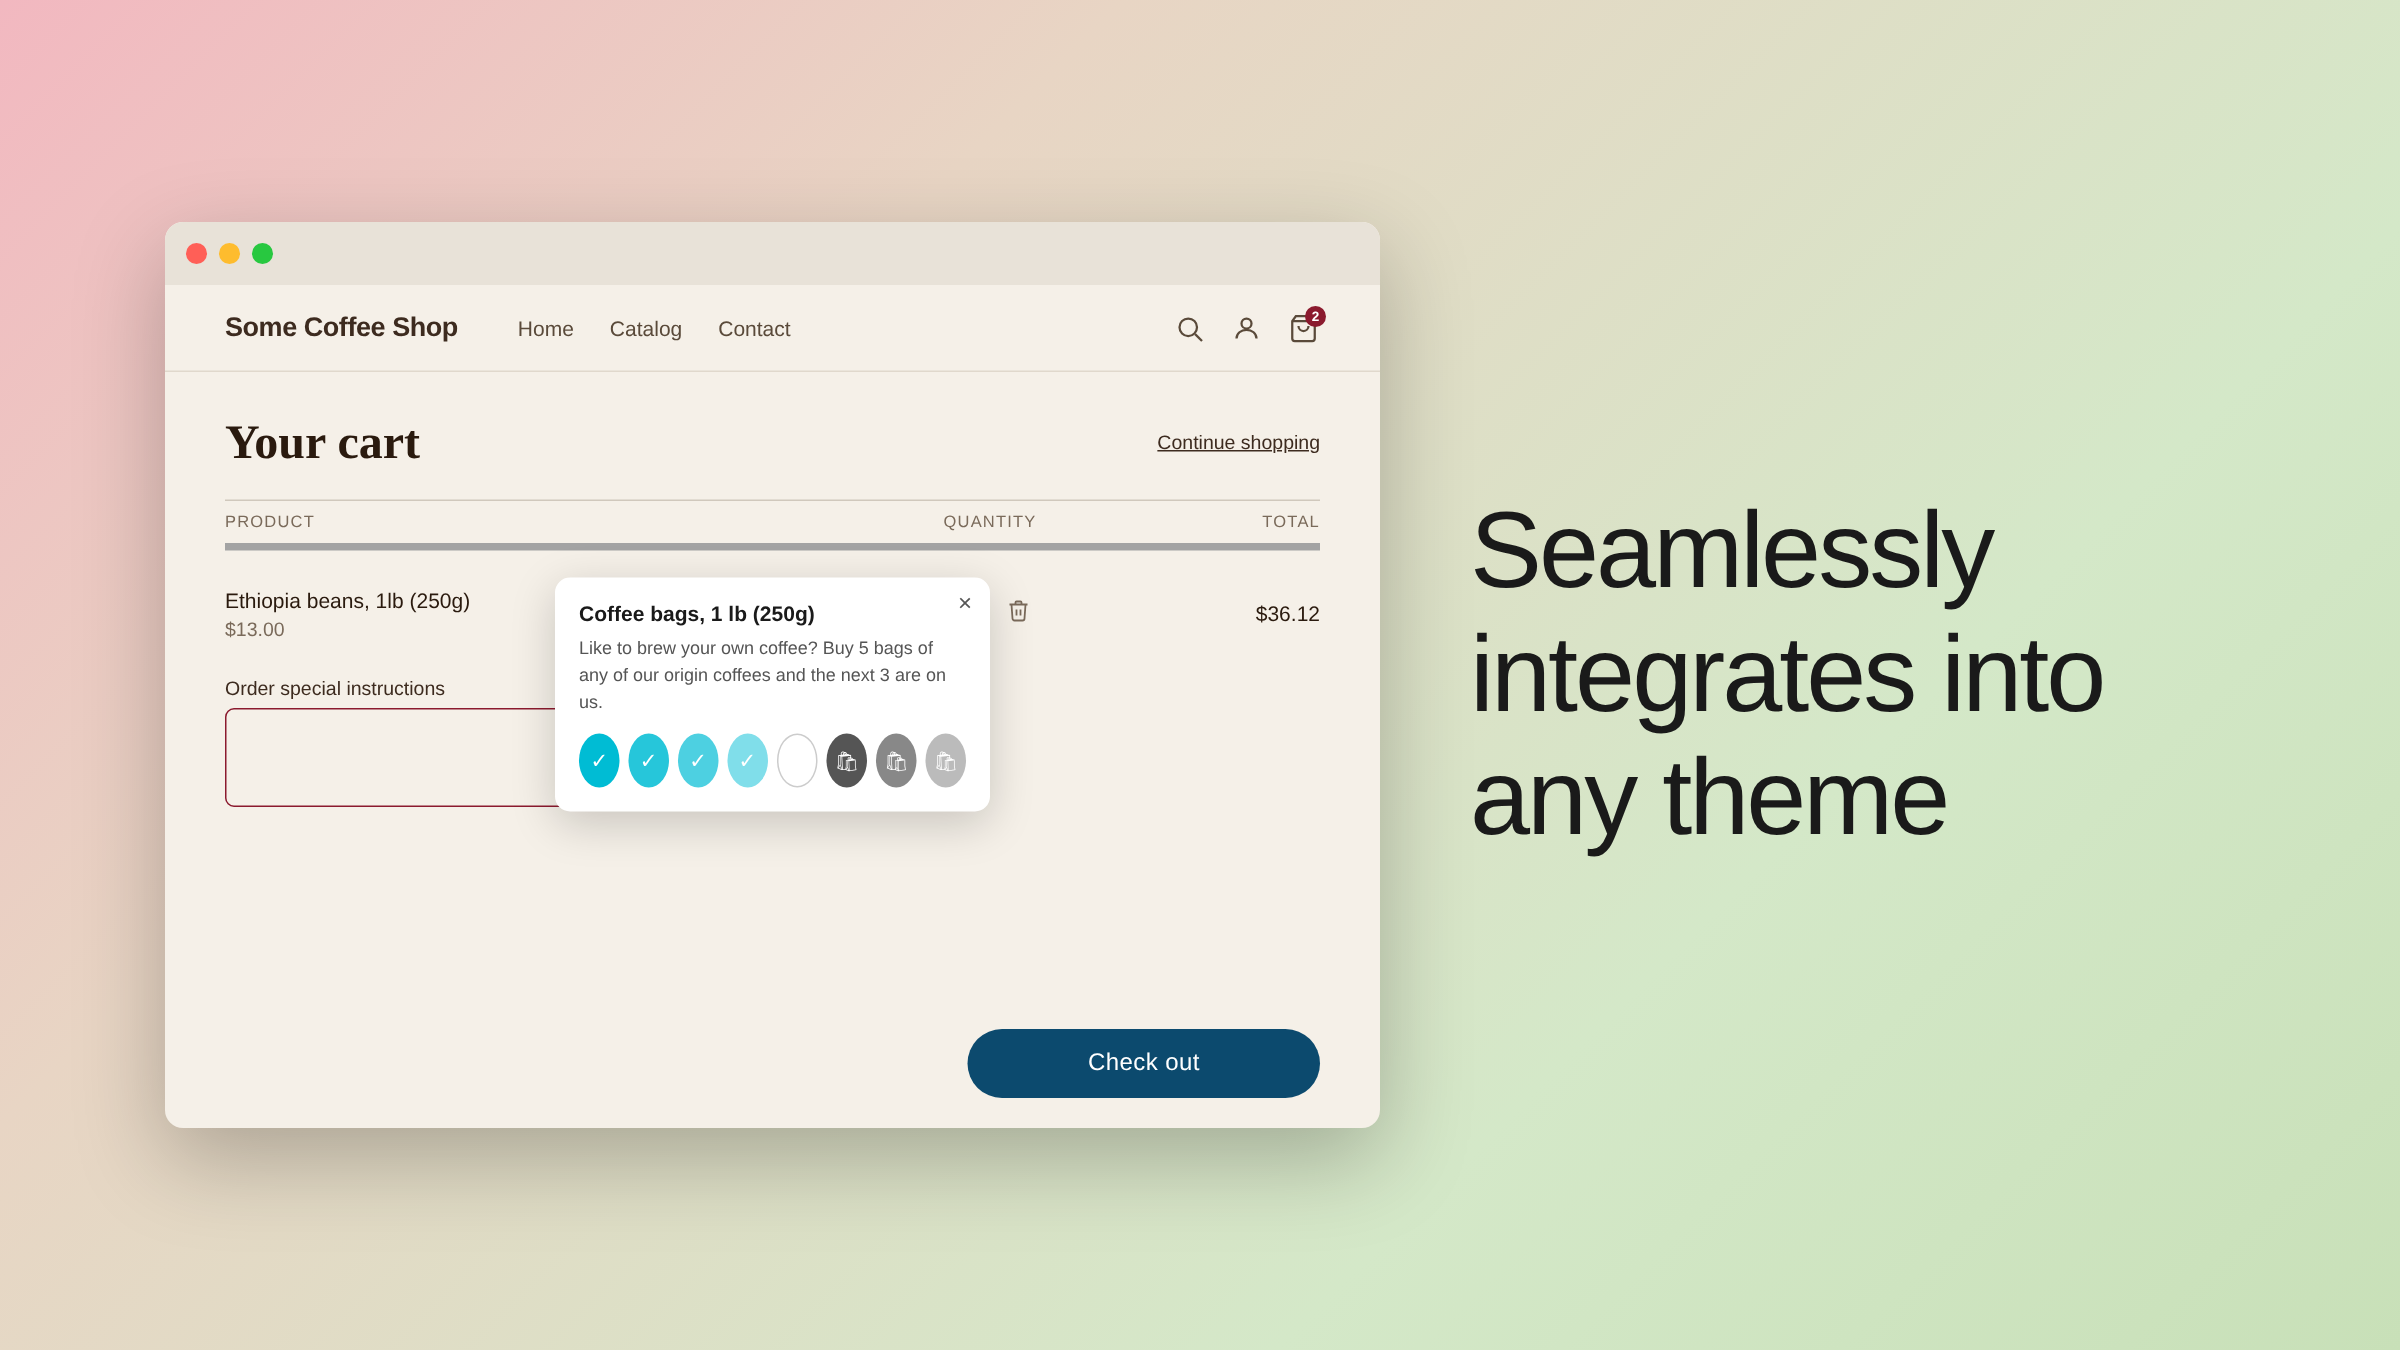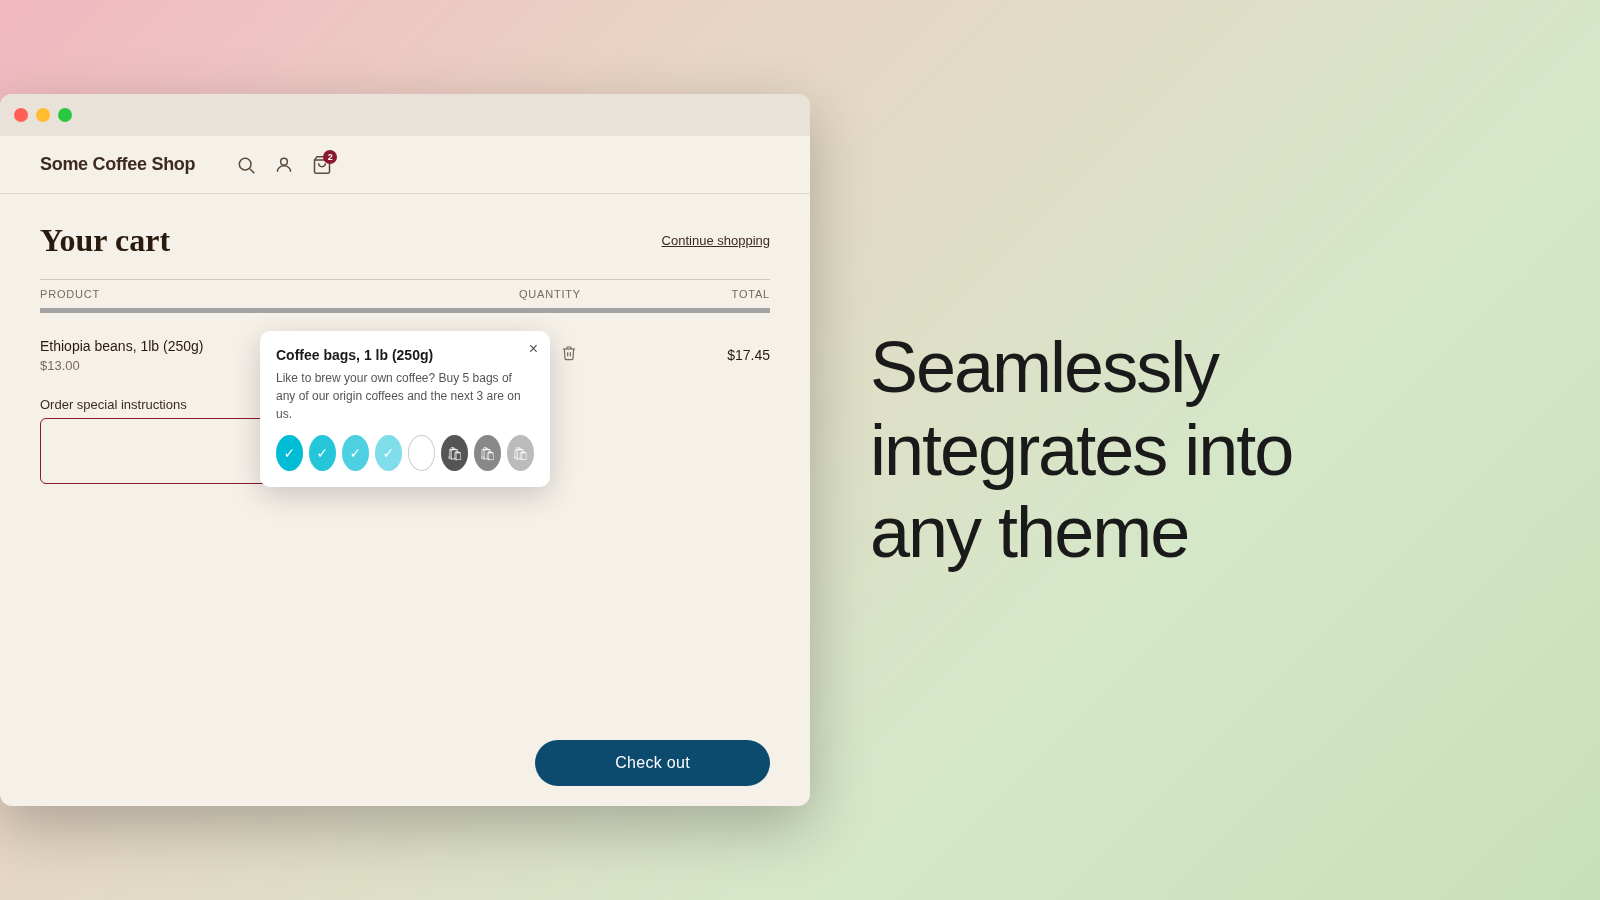--- a/index.html
+++ b/index.html
@@ -17,24 +17,25 @@
     .page-wrapper {
       display: flex;
       width: 100%;
       height: 100%;
       align-items: center;
     }
 
     
     .browser-window {
       width: 810px;
-      height: 712px;
+      height: 604px;
       background: #f5f0e8;
       border-radius: 12px;
       box-shadow: 0 20px 60px rgba(0,0,0,0.25);
+      margin-left: 110px;
       display: flex;
       flex-direction: column;
       overflow: hidden;
       flex-shrink: 0;
     }
 
     .browser-titlebar {
       background: #e8e2d8;
       height: 42px;
       display: flex;
@@ -397,20 +398,25 @@
         <div class="traffic-light tl-red"></div>
         <div class="traffic-light tl-yellow"></div>
         <div class="traffic-light tl-green"></div>
       </div>
     </div>
 
     <div class="browser-content">
 
       <nav class="shop-nav">
         <span class="shop-logo">Some Coffee Shop</span>
+        <div class="nav-links">
+          <a class="nav-link">Home</a>
+          <a class="nav-link">Catalog</a>
+          <a class="nav-link">Contact</a>
+        </div>
         <div class="nav-icons">
           <div class="nav-icon">
             <svg class="icon" viewBox="0 0 24 24">
                 <circle cx="11" cy="11" r="7"></circle>
                 <line x1="16.5" y1="16.5" x2="22" y2="22"></line>
               </svg>
           </div>
           <div class="nav-icon">
             <svg class="icon" viewBox="0 0 24 24">
                 <circle cx="12" cy="8" r="4"></circle>
@@ -454,21 +460,21 @@
             <button class="delete-btn">
               <svg width="16" height="16" viewBox="0 0 24 24" fill="none" stroke="currentColor" stroke-width="1.8">
                 <polyline points="3 6 5 6 21 6"></polyline>
                   <path d="M19 6l-1 14a2 2 0 01-2 2H8a2 2 0 01-2-2L5 6"></path>
                   <path d="M10 11v6"></path>
                   <path d="M14 11v6"></path>
                   <path d="M9 6V4a1 1 0 011-1h4a1 1 0 011 1v2"></path>
               </svg>
             </button>
           </div>
-          <div class="item-total">$17.45</div>
+          <div class="item-total">$36.12</div>
 
           <div class="tooltip-popup">
             <button class="tooltip-close">×</button>
             <div class="tooltip-title">Coffee bags, 1 lb (250g)</div>
             <div class="tooltip-desc">Like to brew your own coffee? Buy 5 bags of any of our origin coffees and the next 3 are on us.</div>
             <div class="tooltip-icons">
               <div class="tip-icon checked-cyan">✓</div>
               <div class="tip-icon checked-teal">✓</div>
               <div class="tip-icon checked-blue">✓</div>
               <div class="tip-icon checked-light">✓</div>

